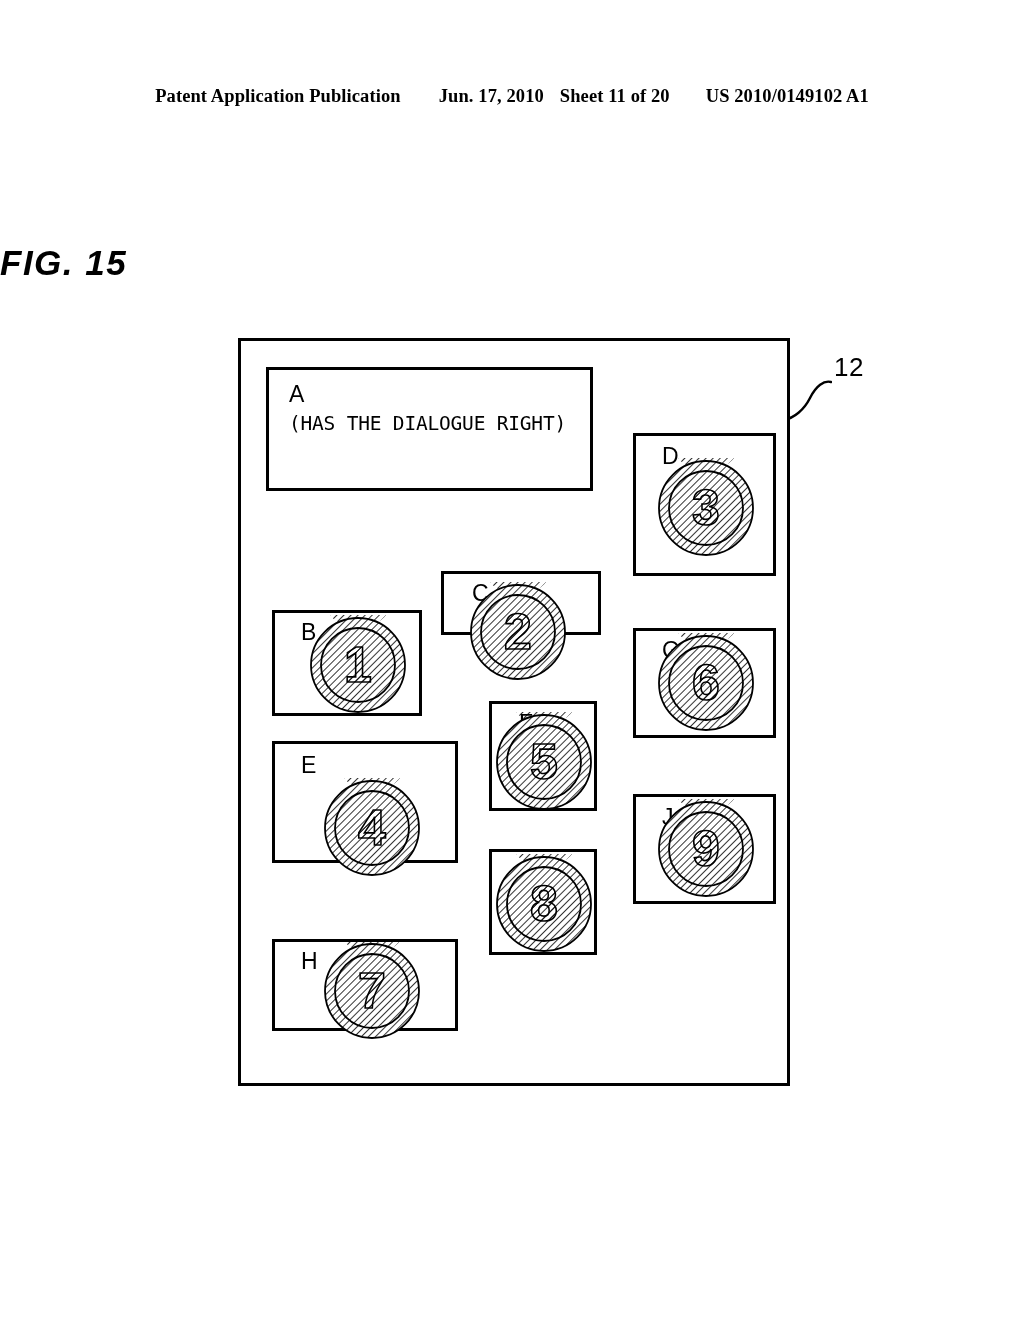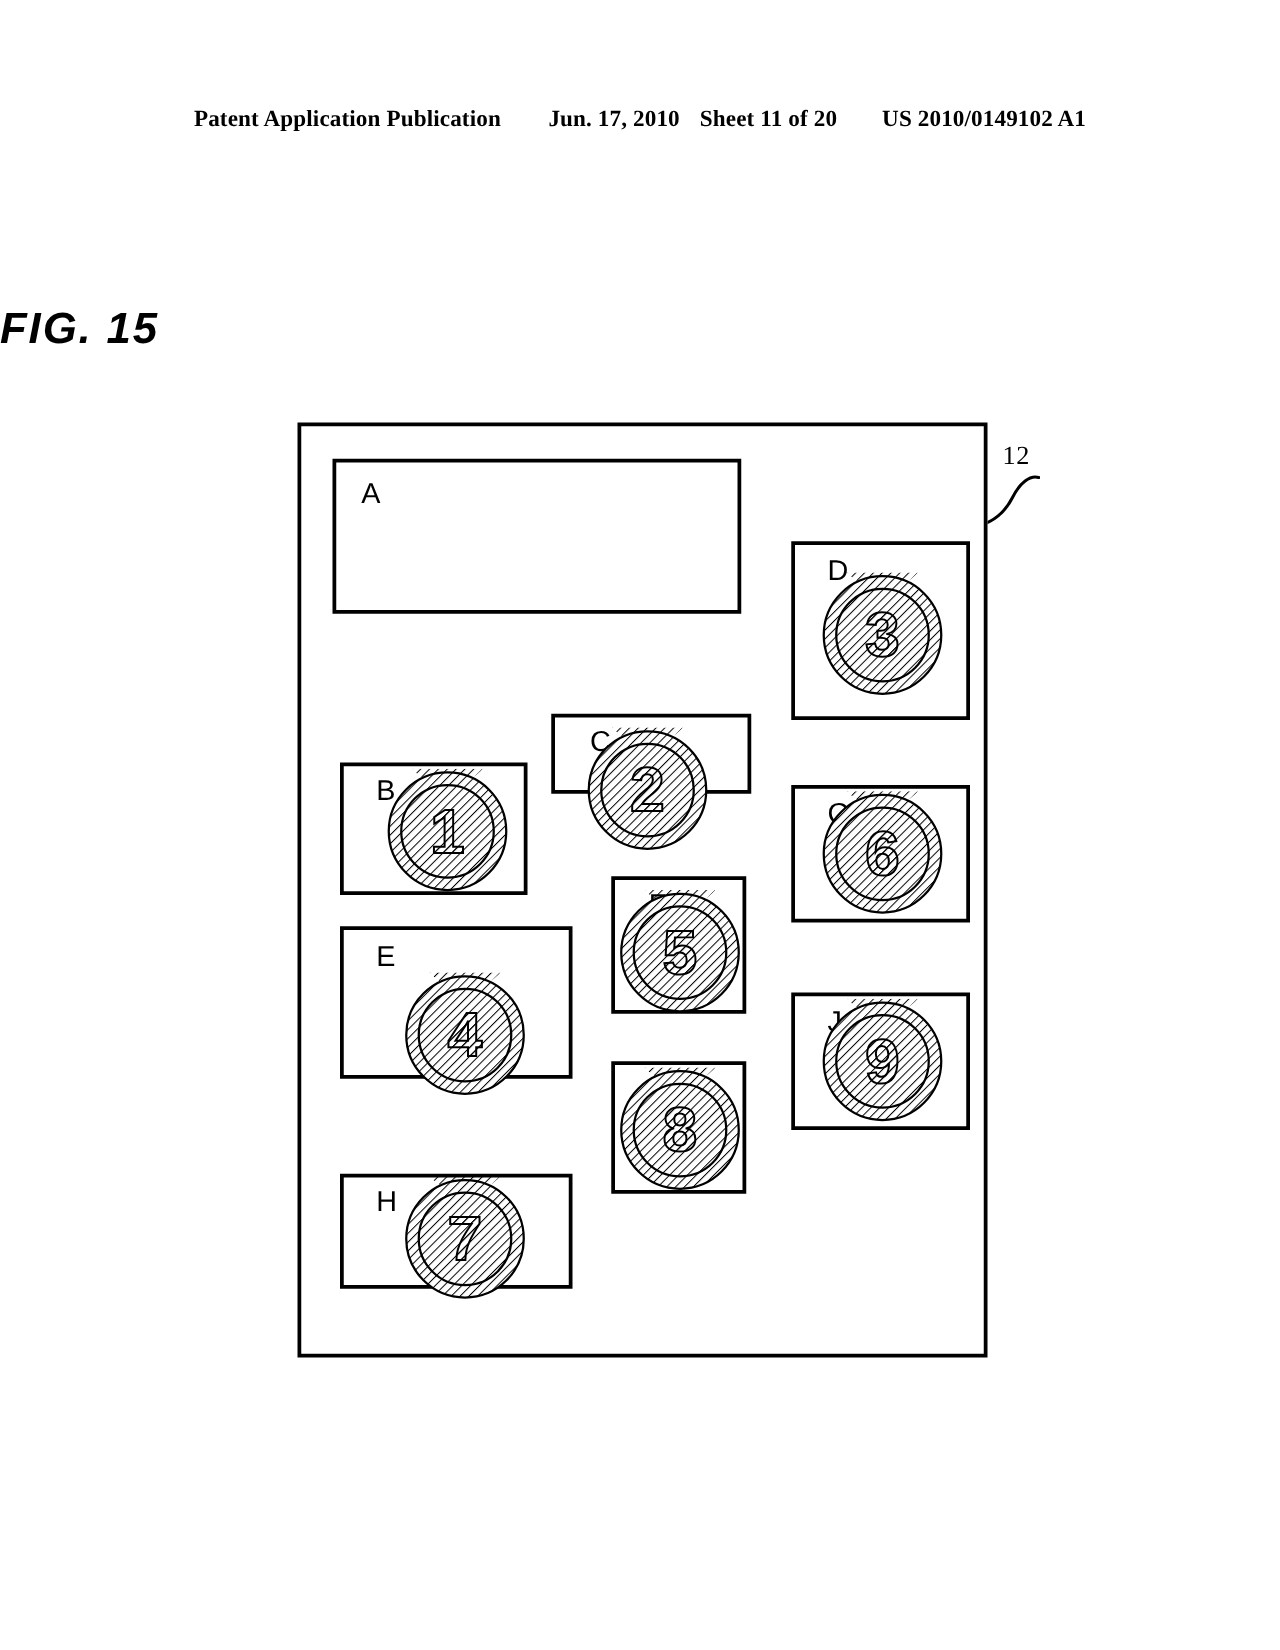--- a/index.html
+++ b/index.html
@@ -57,24 +57,24 @@
     width: 552px;
     height: 748px;
     border: 3.5px solid #000;
     box-sizing: border-box;
     background: #fff;
   }
 
   
   #ref-12 {
     position: absolute;
-    left: 802px;
+    left: 834px;
     top: 352px;
-    font-family: Liberation Serif, serif;
-    font-size: 21px;
+    font-family: Liberation Sans, sans-serif;
+    font-size: 26px;
     letter-spacing: 0.5px;
   }
   #ref-12-leader {
     position: absolute;
     left: 780px;
     top: 378px;
     width: 52px;
     height: 48px;
     pointer-events: none;
   }
@@ -129,20 +129,21 @@
 <div id="ref-12">12</div>
 <svg id="ref-12-leader" viewBox="0 0 52 48">
   <path d="M51,4 C44,2 36,8 30,20 C24,32 14,40 4,42" fill="none" stroke="#000" stroke-width="2.4" stroke-linecap="round"></path>
 </svg>
 
 <div id="screen-frame">
 
   <div class="win" style="left:25px; top:26px; width:327px; height:124px;">
     <div id="box-a-text">
       <div class="lbl">A</div>
+      <div>(HAS THE DIALOGUE RIGHT)</div>
     </div>
   </div>
 
   <div class="win" style="left:392px; top:92px; width:143px; height:143px;">
     <span class="win-label" style="left:26px; top:9px;">D</span>
   </div>
 
   <div class="win" style="left:200px; top:230px; width:160px; height:64px;">
     <span class="win-label" style="left:28px; top:8px;">C</span>
   </div>

